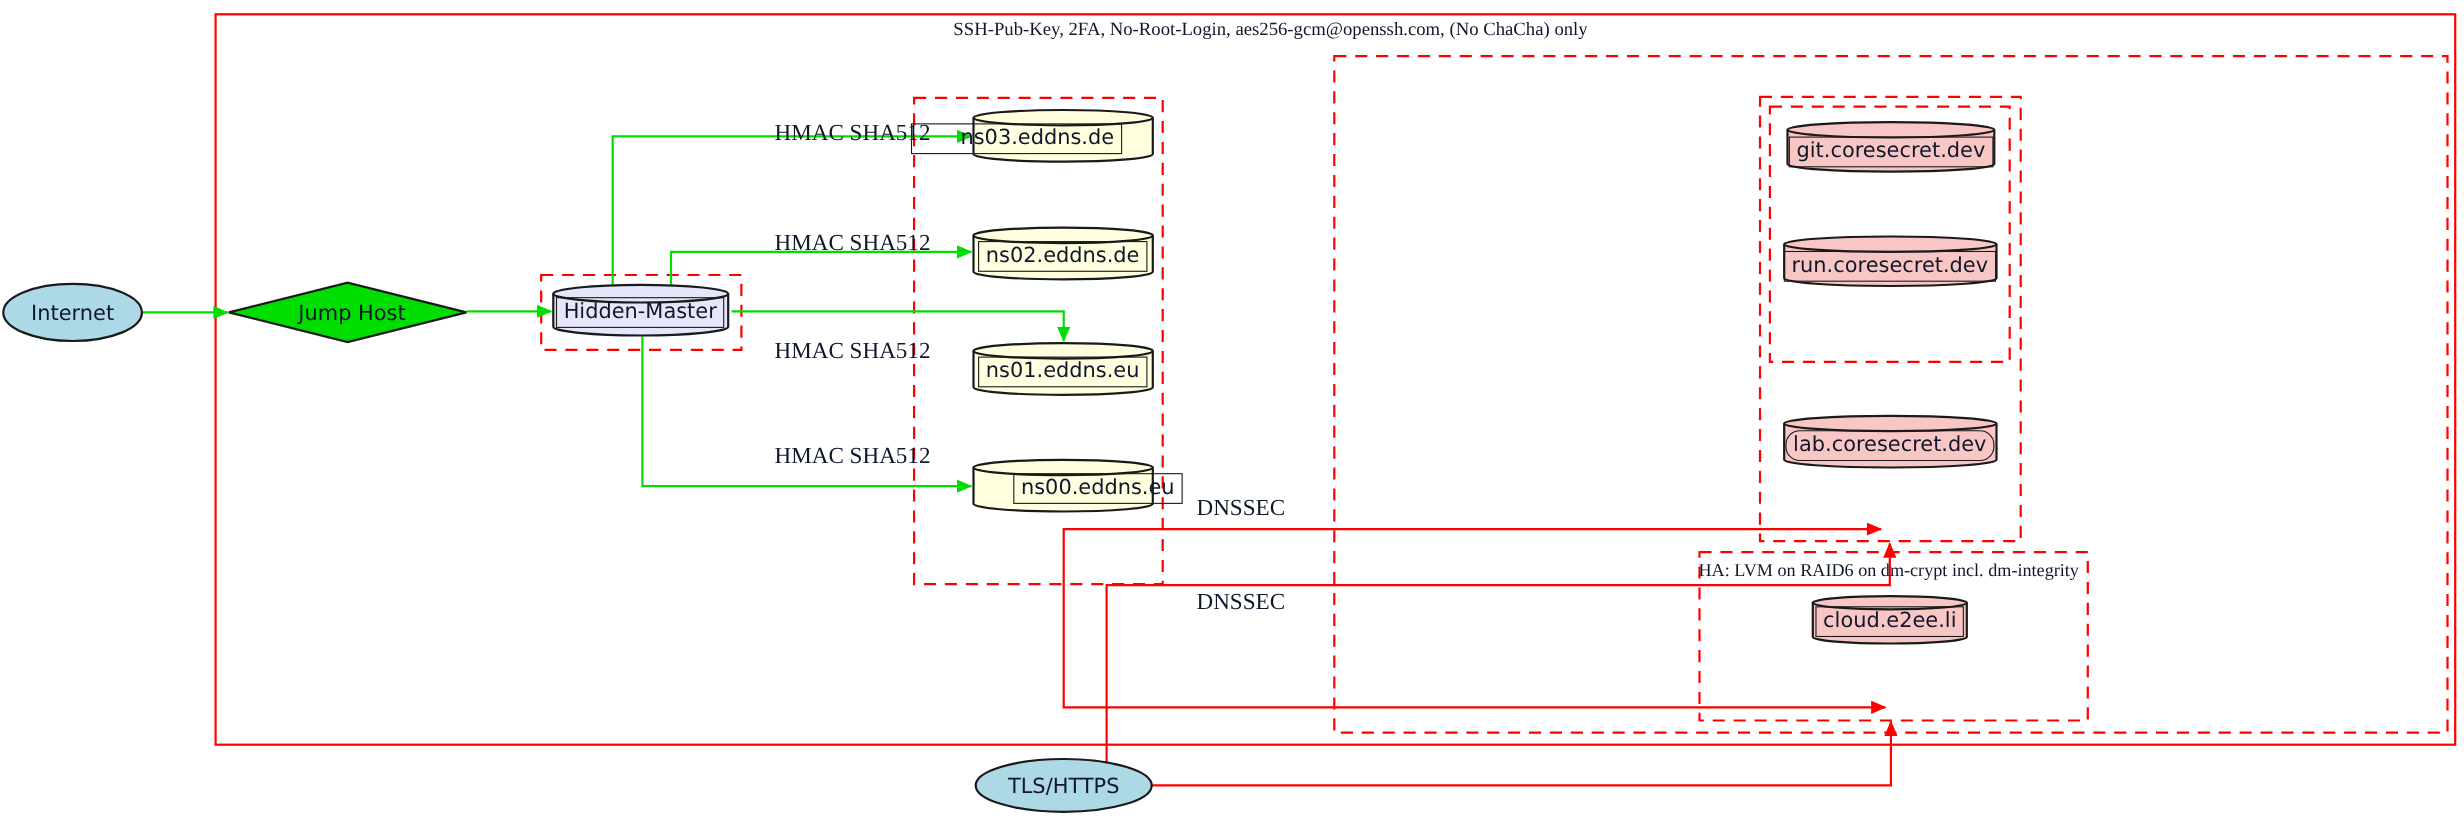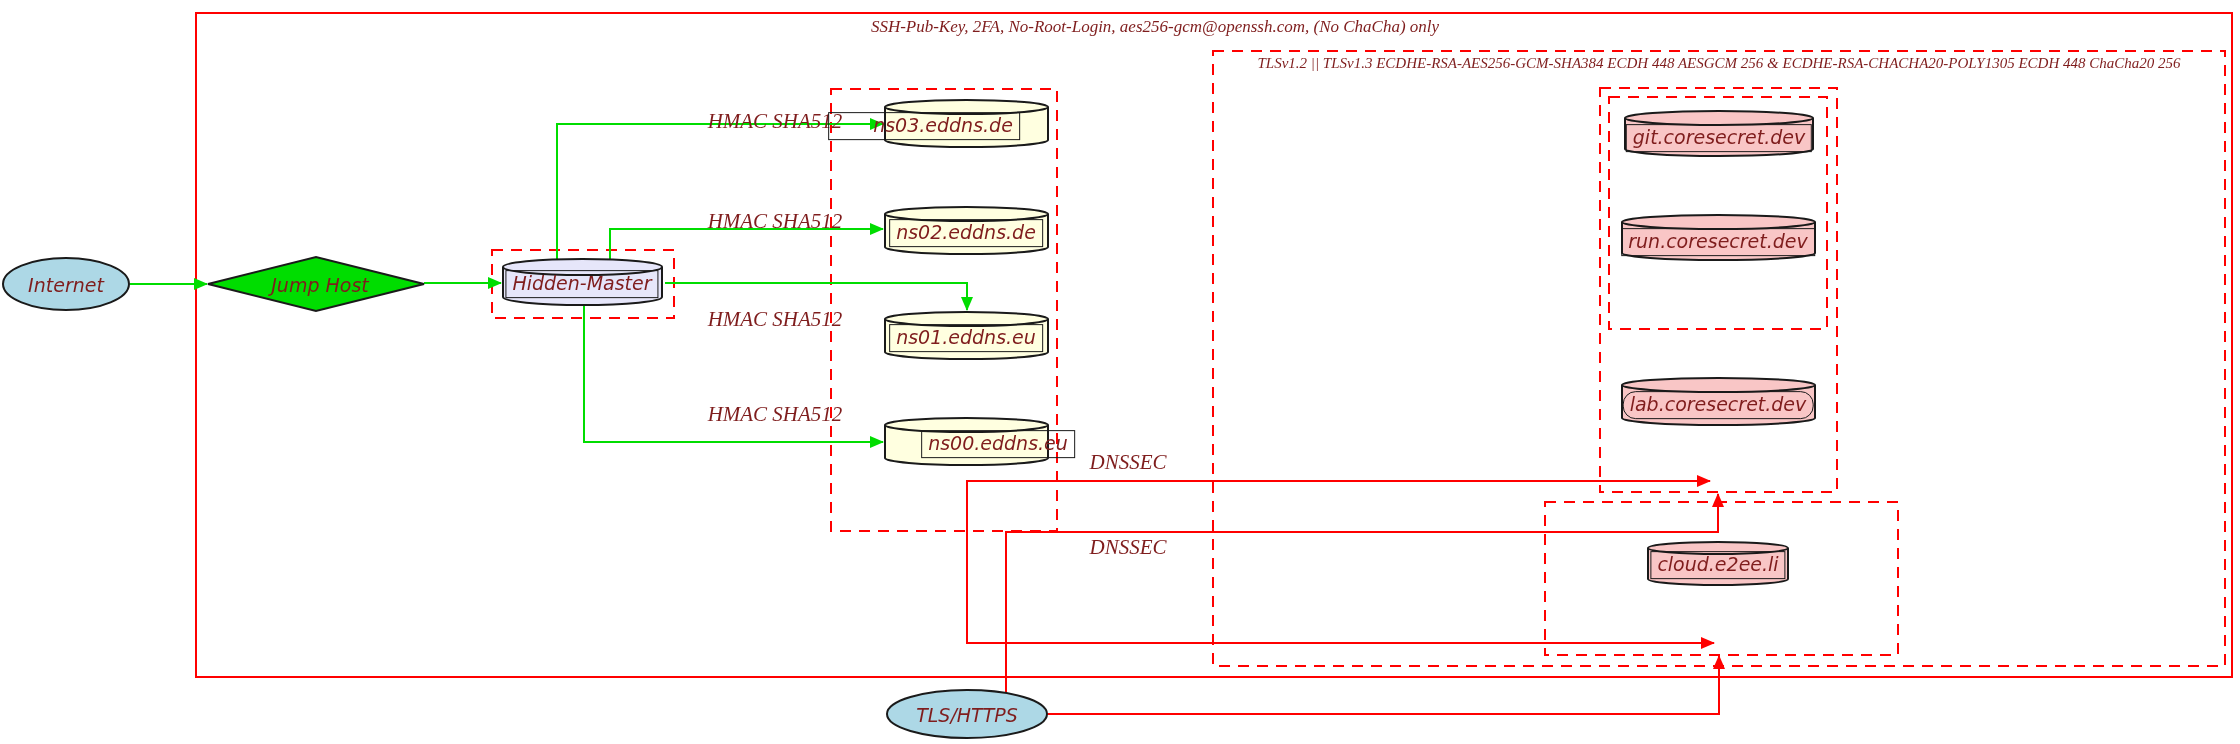--- a/index.html
+++ b/index.html
@@ -1,19 +1,19 @@
 <!DOCTYPE html>
 <html><head>
 <meta charset="utf-8">
 <style>
   html,body{margin:0;padding:0;background:#ffffff;}
   #stage{position:relative;width:2240px;height:744px;background:#ffffff;overflow:hidden;
          font-family:"DejaVu Sans",sans-serif;color:#000;}
   #edges-svg{position:absolute;left:0;top:0;}
-  .lbl{position:absolute;transform:translate(-50%,-50%);white-space:nowrap;color:#7f1d1d;font-style:italic;}
+  .lbl{position:absolute;transform:translate(-50%,-50%);white-space:nowrap;color:#0f172a;}
   .nlbl{font-family:"DejaVu Sans",sans-serif;font-size:19px;}
   .boxed{border:1.5px solid #1a1a1a;padding:1px 6px;line-height:1.25;background:transparent;}
   .elbl{font-family:"Liberation Serif","DejaVu Serif",serif;font-size:21px;}
   .clbl{font-family:"Liberation Serif","DejaVu Serif",serif;}
   .clbl.ssh{font-size:17px;}
   .clbl.tls{font-size:15px;}
   .clbl.ha{font-size:16.5px;}
 </style>
 </head>
 <body>
@@ -88,21 +88,21 @@
       <path d="M1622 385 a96.5 7 0 0 1 193 0 v33 a96.5 7 0 0 1 -193 0 z" stroke-width="2" fill="#f9c6c6" stroke="#1a1a1a"></path>
       <path d="M1622 385 a96.5 7 0 0 0 193 0" fill="none" stroke-width="2" stroke="#1a1a1a"></path>
     </g>
     <g>
       <path d="M1648 548 a70 6 0 0 1 140 0 v31 a70 6 0 0 1 -140 0 z" stroke-width="2" fill="#f9c6c6" stroke="#1a1a1a"></path>
       <path d="M1648 548 a70 6 0 0 0 140 0" fill="none" stroke-width="2" stroke="#1a1a1a"></path>
     </g>
   </svg>
 
   <div class="lbl clbl ssh" style="left:1155px;top:27px;">SSH-Pub-Key, 2FA, No-Root-Login, aes256-gcm@openssh.com, (No ChaCha) only</div>
-  <div class="lbl clbl tls" style="left:1719px;top:63px;">TLSv1.2 || TLSv1.3 ECDHE-RSA-AES256-GCM-SHA384 ECDH 448 AESGCM 256 &amp; ECDHE-RSA-CHACHA20-POLY1305 ECDH 448 ChaCha20 256</div>
+  <div class="lbl clbl ha" style="left:1717px;top:519px;">HA: LVM on RAID6 on dm-crypt incl. dm-integrity</div>
 
   <div class="lbl elbl" style="left:775px;top:121px;">HMAC SHA512</div>
   <div class="lbl elbl" style="left:775px;top:221px;">HMAC SHA512</div>
   <div class="lbl elbl" style="left:775px;top:319px;">HMAC SHA512</div>
   <div class="lbl elbl" style="left:775px;top:414px;">HMAC SHA512</div>
   <div class="lbl elbl" style="left:1128px;top:462px;">DNSSEC</div>
   <div class="lbl elbl" style="left:1128px;top:547px;">DNSSEC</div>
 
   <div class="lbl nlbl" style="left:66px;top:285px;">Internet</div>
   <div class="lbl nlbl" style="left:320px;top:285px;">Jump Host</div>

